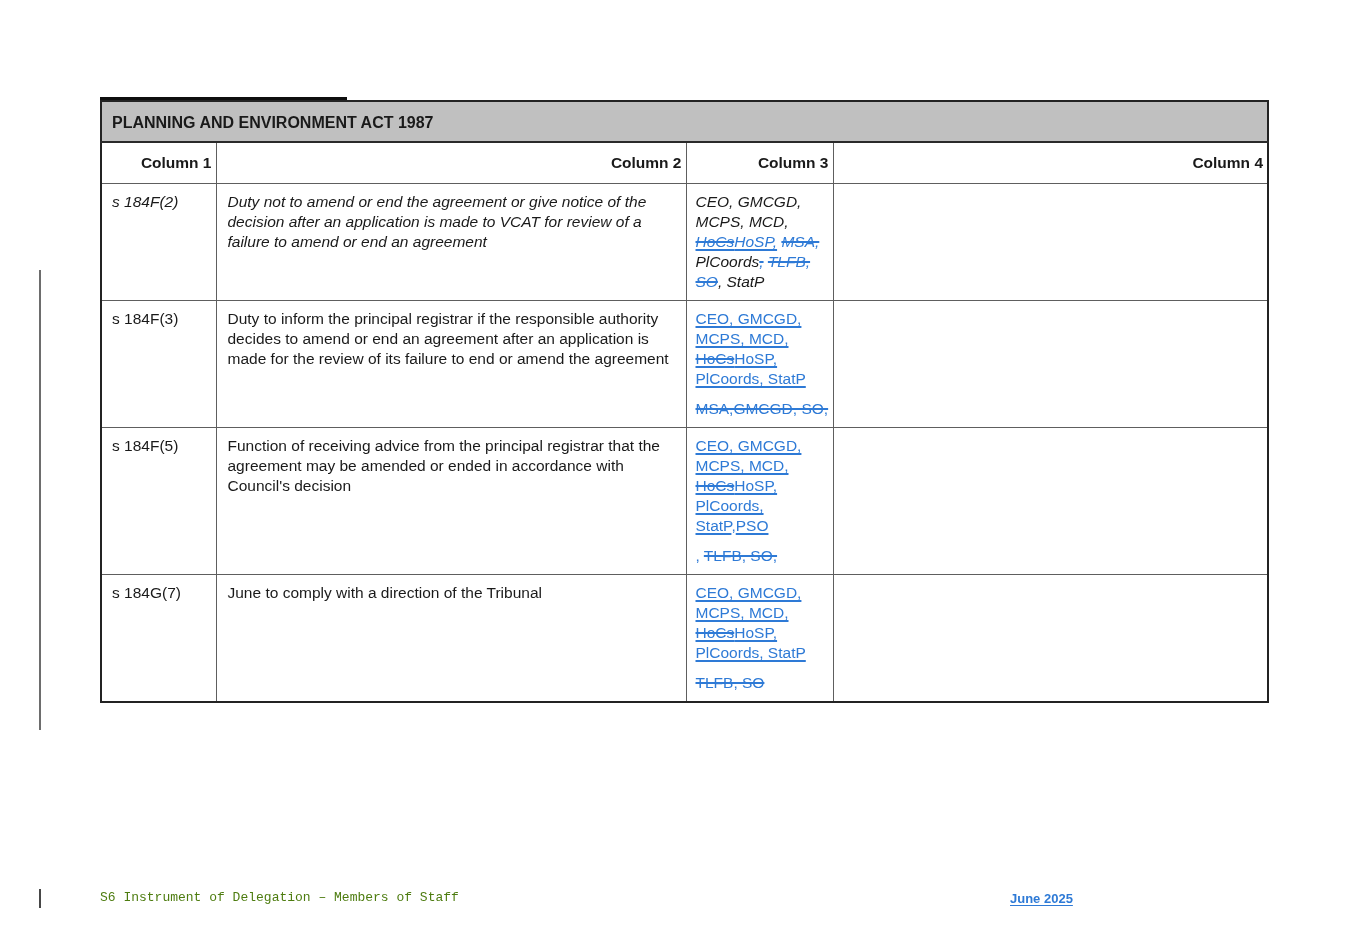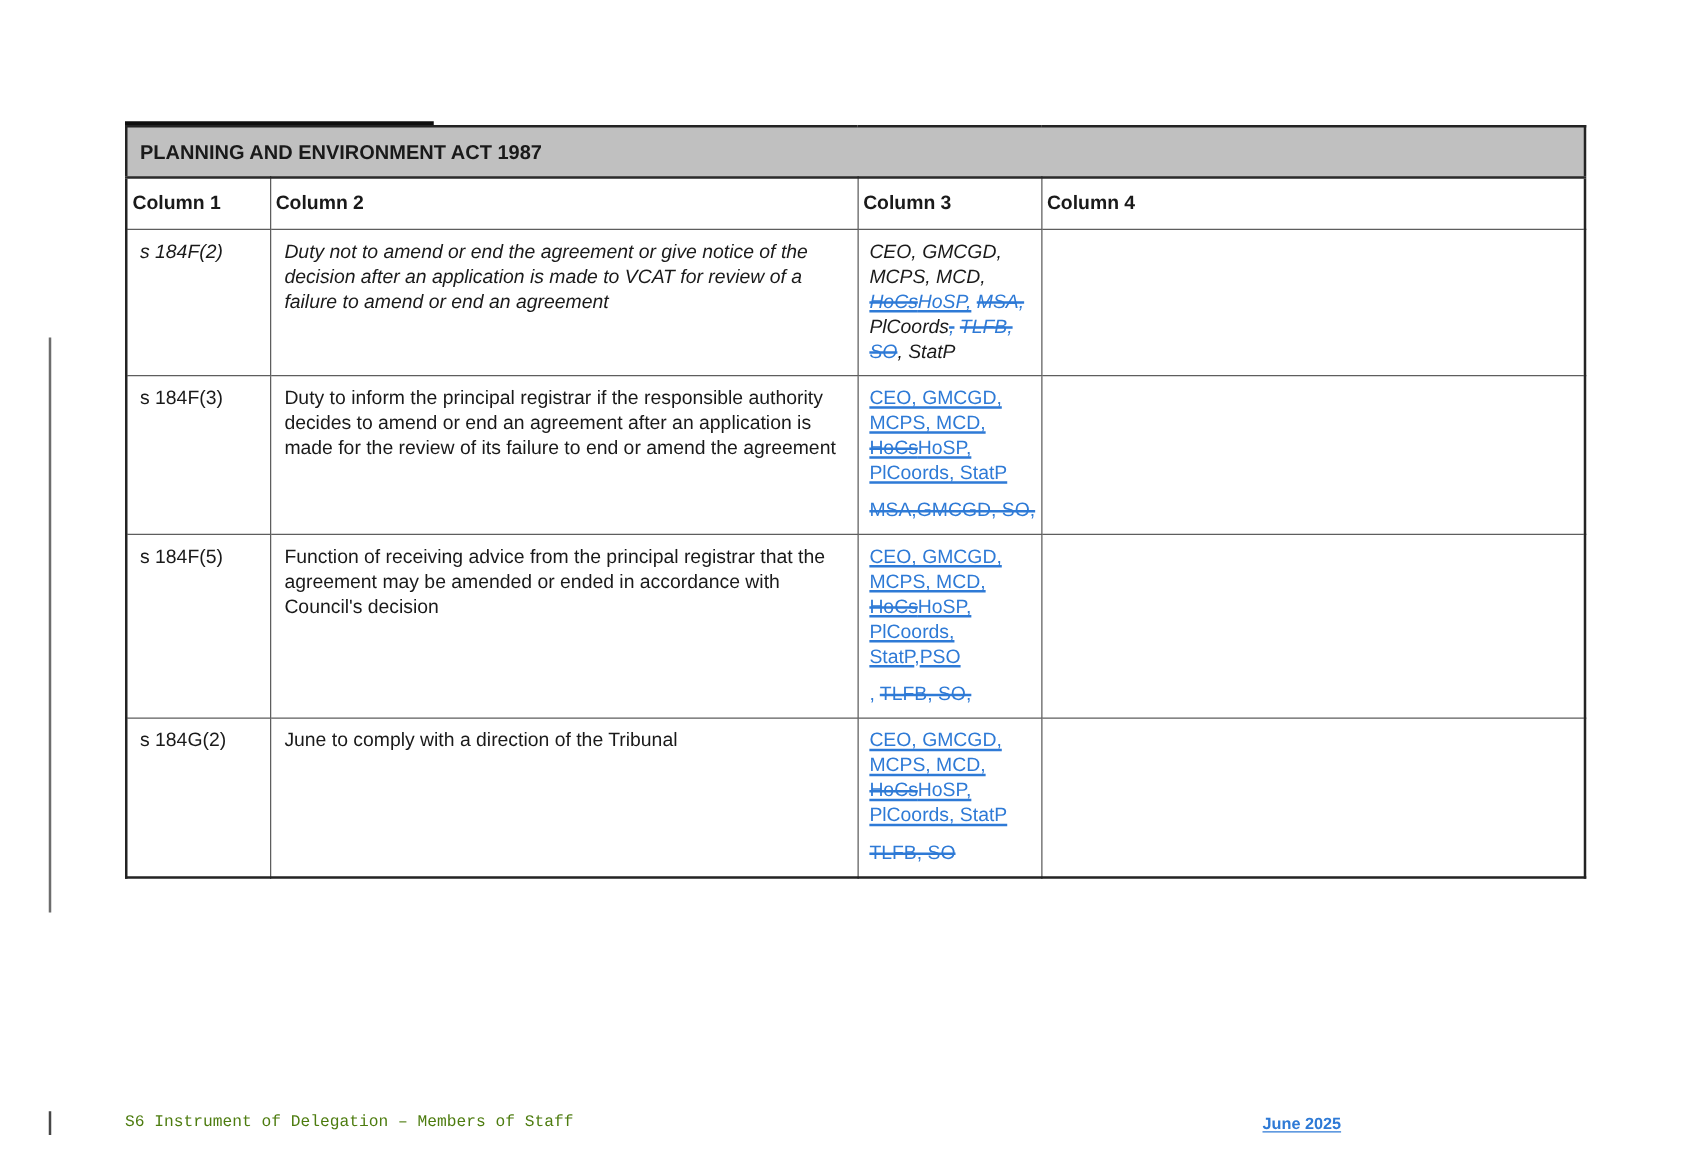--- a/index.html
+++ b/index.html
@@ -36,21 +36,21 @@
     background: var(--band, #c0c0c0);
     text-align: left;
     font-weight: bold;
     font-size: 16px;
     padding: 3px 0 0 10px;
     vertical-align: middle;
     height: 41px;
     border-bottom: 2px solid #2a2a2a;
   }
   tr.col-row th, tr.field-row th {
-    text-align: left;
+    text-align: right;
     vertical-align: middle;
     font-weight: bold;
     height: 41px;
     padding: 2px 4px;
   }
   tr.field-row th { height: 42px; }
 
   td.provision-cell { padding: 8px 4px 8px 10px; }
   td.thing-cell     { padding: 8px 10px 8px 11px; }
   td.delegate-cell  { padding: 8px 2px 8px 9px; }
@@ -130,21 +130,21 @@
         <tr class="rh2">
           <td class="provision-cell">s 184F(5)</td>
           <td class="thing-cell">Function of receiving advice from the principal registrar that the agreement may be amended or ended in accordance with Council's decision</td>
           <td class="delegate-cell">
             <p><span class="seg blue u">CEO, GMCGD, MCPS, MCD, </span><span class="seg blue u s">HoCs</span><span class="seg blue u">HoSP, PlCoords, StatP</span><span class="seg blue">,</span><span class="seg blue u">PSO</span></p>
             <p><span class="seg blue">, </span><span class="seg blue s">TLFB, SO,</span></p>
           </td>
           <td class="conditions-cell"></td>
         </tr>
         <tr class="rh3">
-          <td class="provision-cell">s 184G(2)</td>
+          <td class="provision-cell">s 184G(7)</td>
           <td class="thing-cell">June to comply with a direction of the Tribunal</td>
           <td class="delegate-cell">
             <p><span class="seg blue u">CEO, GMCGD, MCPS, MCD, </span><span class="seg blue u s">HoCs</span><span class="seg blue u">HoSP, PlCoords, StatP</span></p>
             <p><span class="seg blue s">TLFB, SO</span></p>
           </td>
           <td class="conditions-cell"></td>
         </tr>
       </tbody>
   </table>
 </div>

